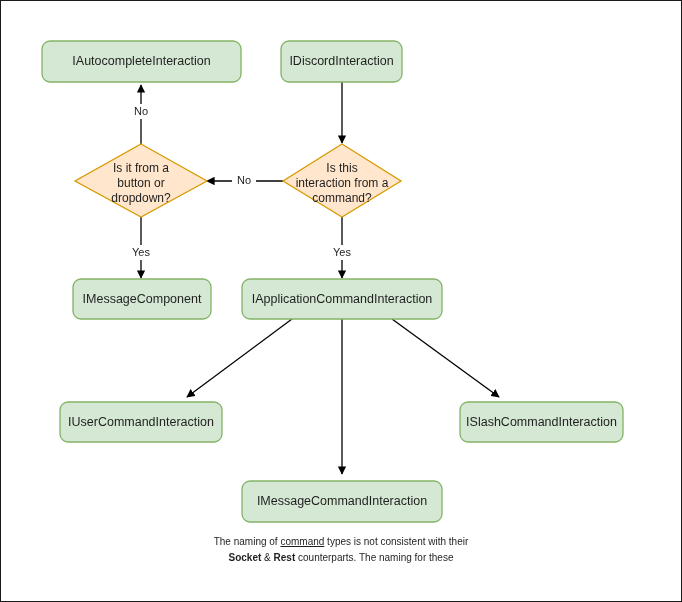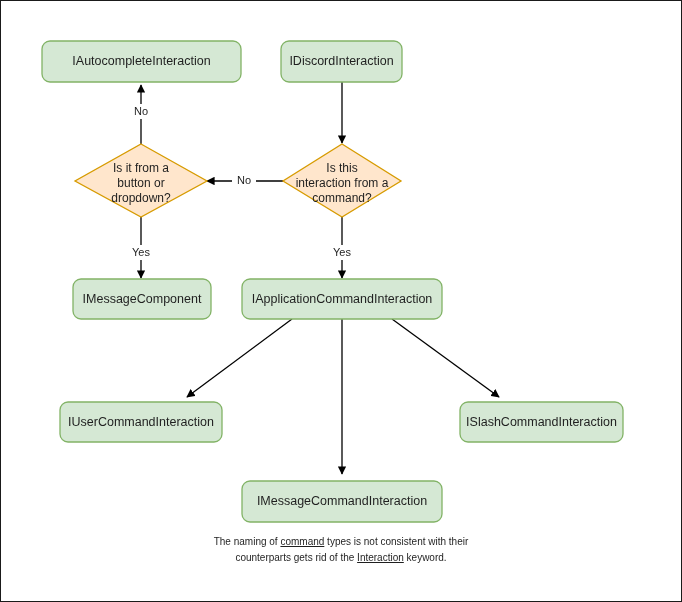--- a/index.html
+++ b/index.html
@@ -176,16 +176,16 @@
     </g>
 
     <g>
       <rect class="proc-box" x="241" y="480" width="200" height="41" rx="8" ry="8"></rect>
       <text class="node-label" x="341" y="501">IMessageCommandInteraction</text>
     </g>
   </svg>
 
   <div class="caption">
     <div><span>The naming of </span><u>command</u><span> types is not consistent with their</span></div>
-    <div><span>counterparts gets rid of the </span><u>Interaction</u><span> keyword.</span></div>
+    <div><b>Socket</b><span> &amp; </span><b>Rest</b><span> counterparts. The naming for these</span></div>
   </div>
 
 </div>
 
 </body></html>

